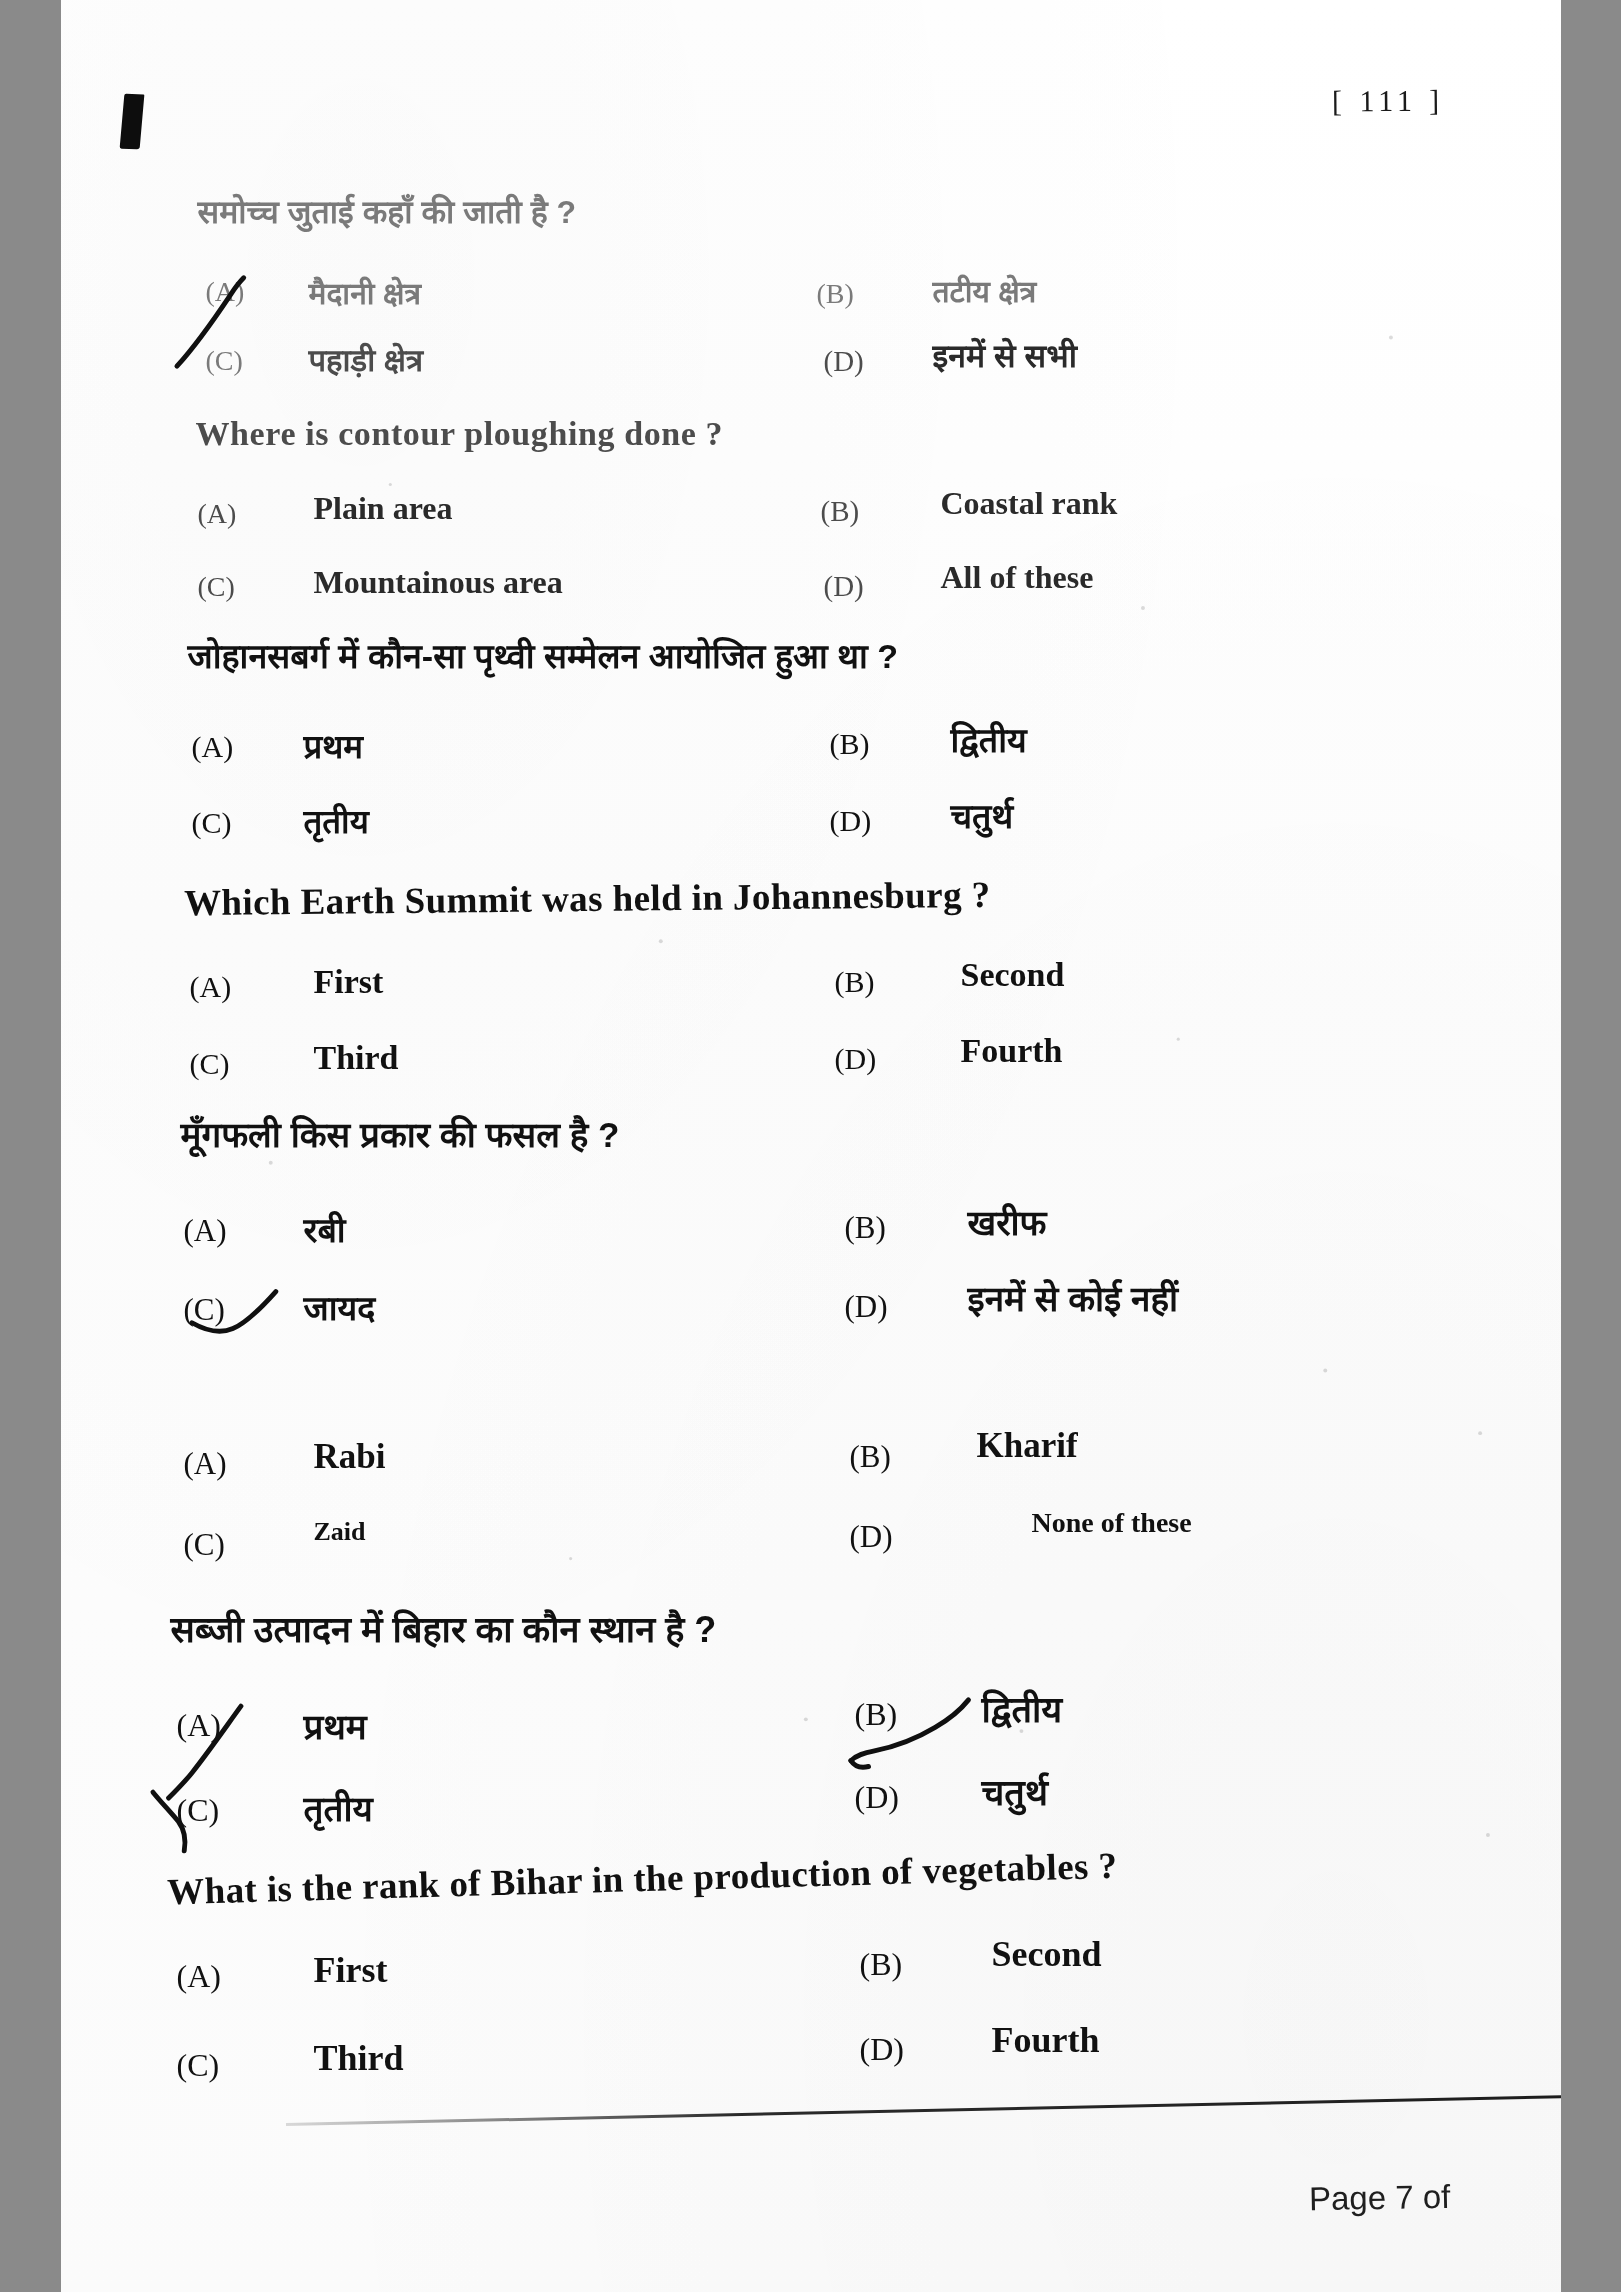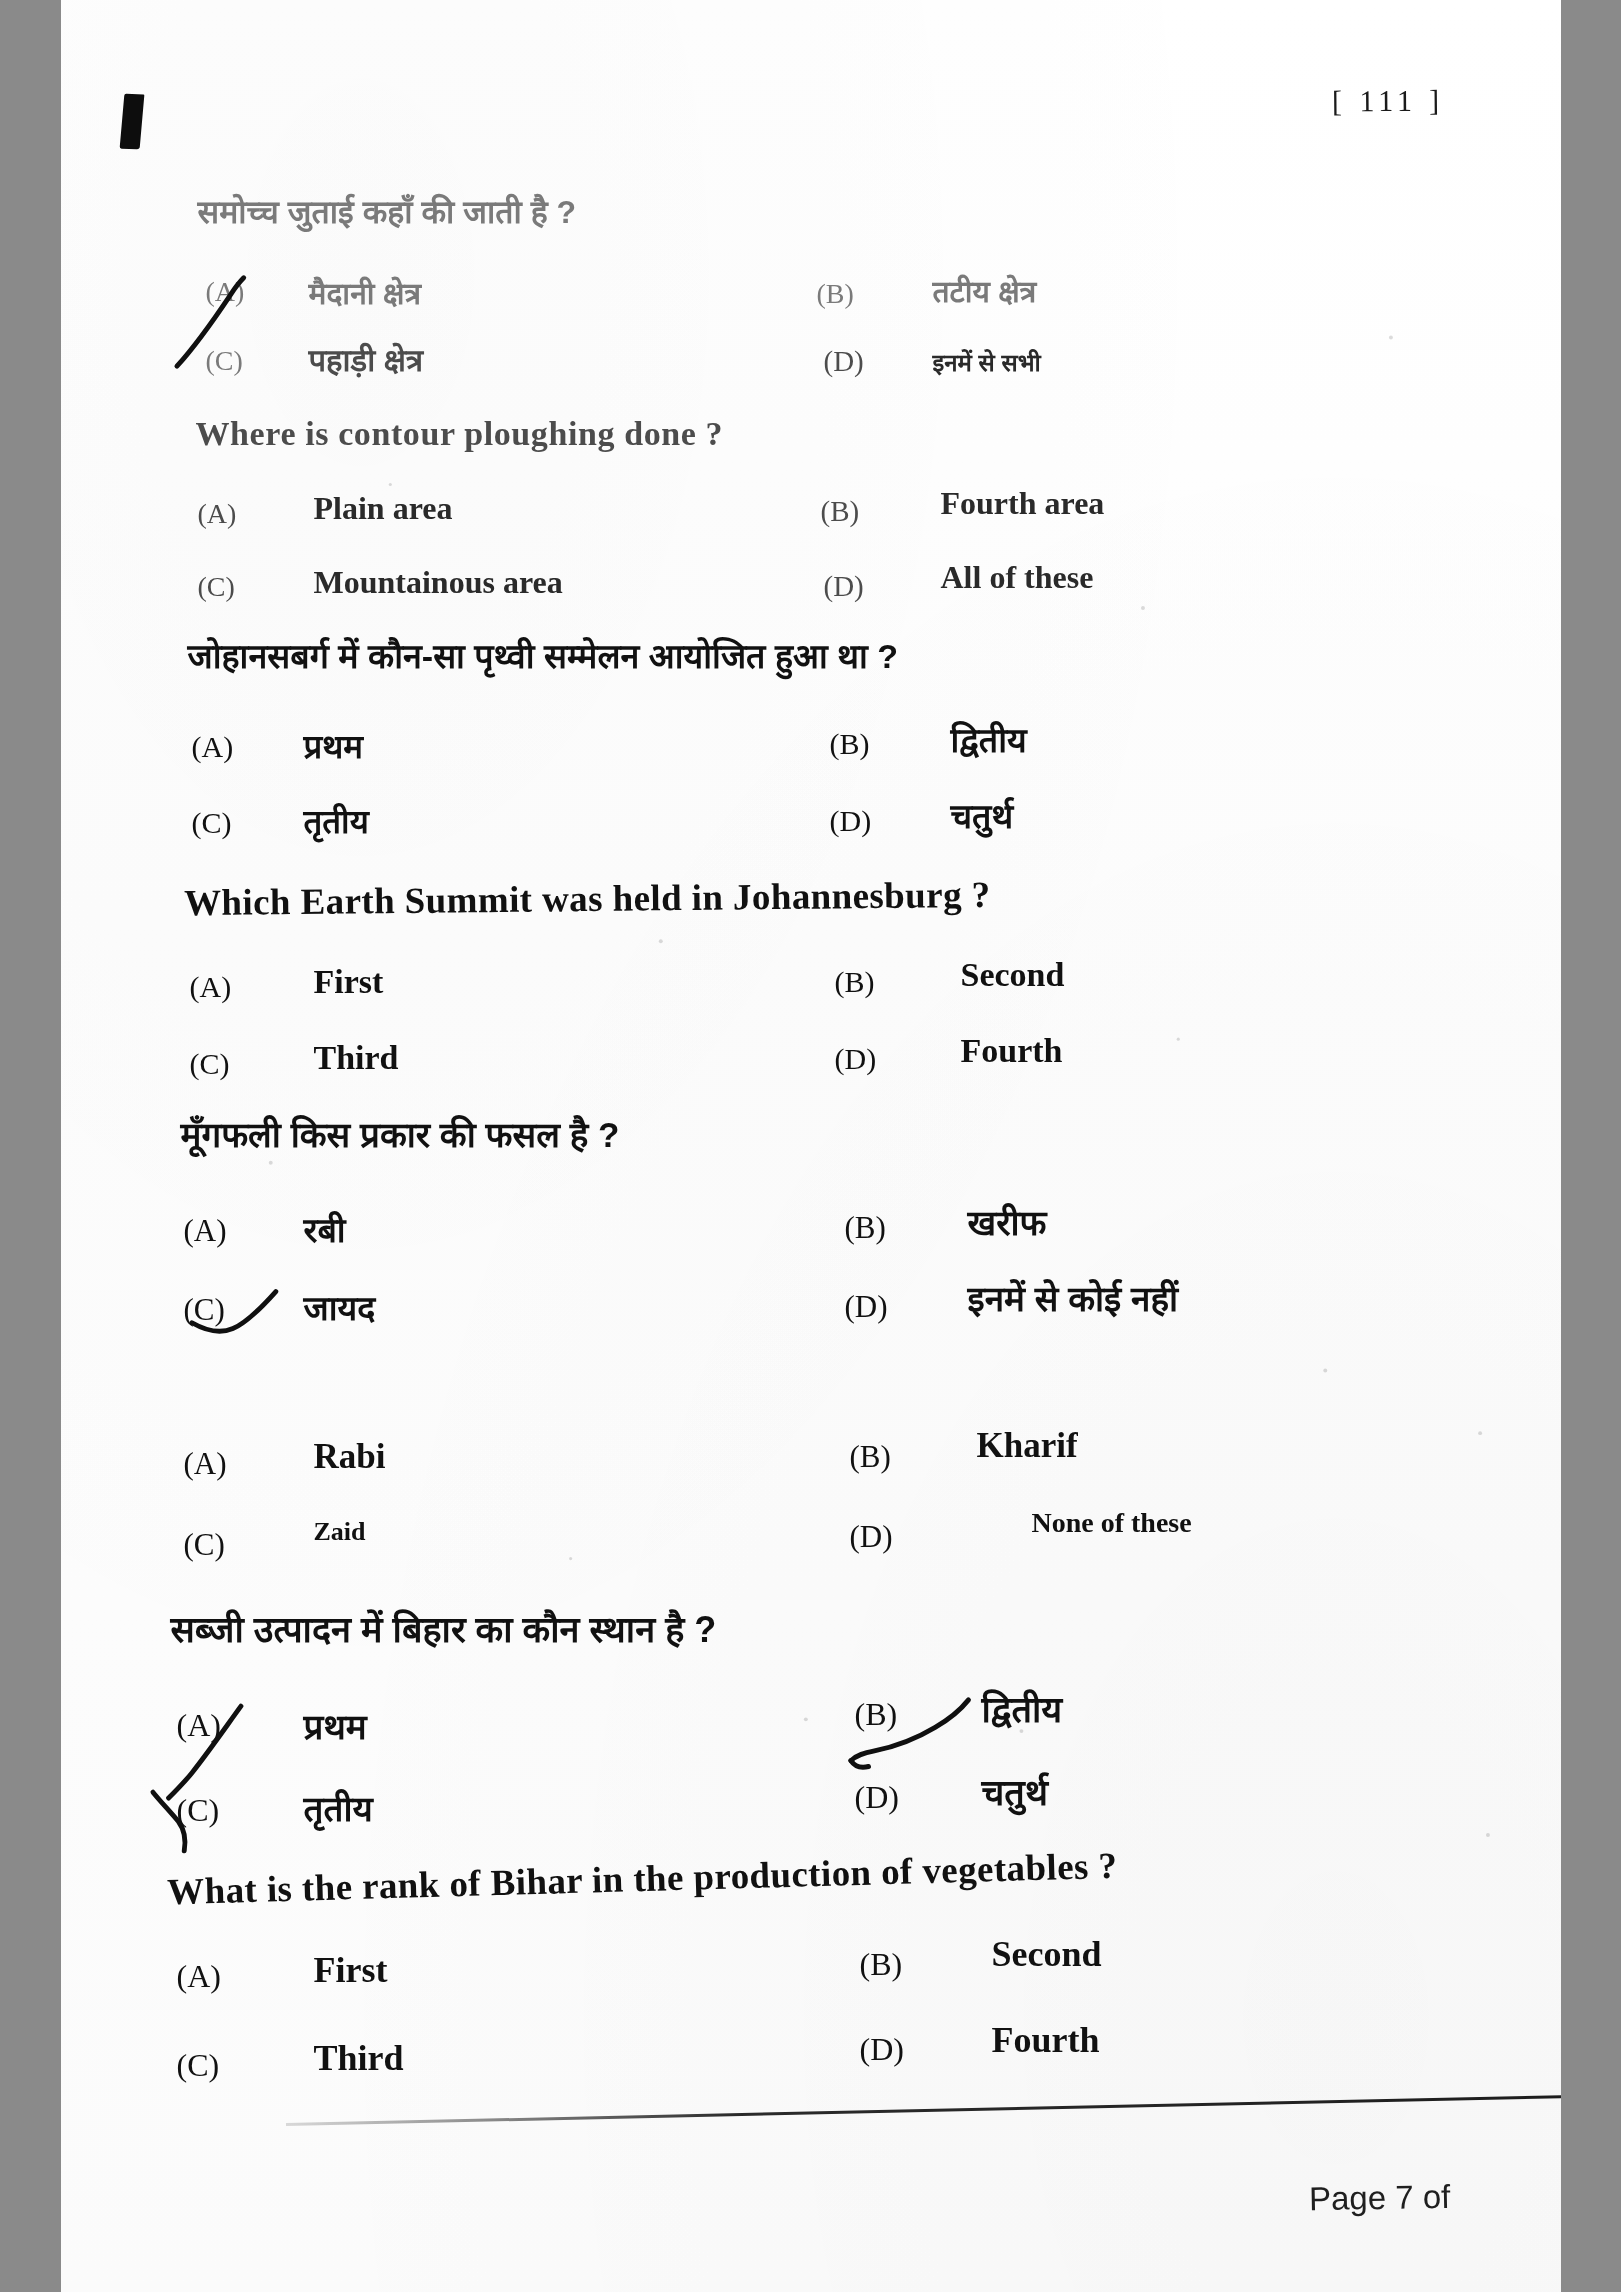--- a/index.html
+++ b/index.html
@@ -150,28 +150,28 @@
   <div class="qline hindi faded-heavy" style="left:137px; top:196px; font-size:32px;text-align:right;">समोच्च जुताई कहाँ की जाती है ?</div>
 
   <div class="opt-label faded-heavy" style="left:145px; top:276px; font-size:28px;">(A)</div>
   <div class="opt-text hindi faded-heavy" style="left:248px; top:272px; font-size:30px;">मैदानी क्षेत्र</div>
   <div class="opt-label faded-heavy" style="left:756px; top:278px; font-size:28px;">(B)</div>
   <div class="opt-text hindi faded-heavy" style="left:872px; top:270px; font-size:30px;">तटीय क्षेत्र</div>
 
   <div class="opt-label faded-heavy" style="left:145px; top:345px; font-size:28px;">(C)</div>
   <div class="opt-text hindi faded-mid" style="left:248px; top:338px; font-size:31px;">पहाड़ी क्षेत्र</div>
   <div class="opt-label faded-mid" style="left:763px; top:345px; font-size:29px;">(D)</div>
-  <div class="opt-text hindi faded-light" style="left:872px; top:333px; font-size:24px;margin-top:12px;">इनमें से सभी</div>
+  <div class="opt-text hindi faded-light" style="left:872px; top:333px; font-size:32px;">इनमें से सभी</div>
 
   <div class="qline english faded-mid" style="left:135px; top:417px; font-size:34px; letter-spacing:0.6px;">Where is contour ploughing done ?</div>
 
   <div class="opt-label faded-mid" style="left:137px; top:498px; font-size:28px;">(A)</div>
   <div class="opt-text english faded-light" style="left:253px; top:490px; font-size:32px;">Plain area</div>
   <div class="opt-label faded-mid" style="left:760px; top:495px; font-size:29px;">(B)</div>
-  <div class="opt-text english faded-light" style="left:880px; top:485px; font-size:32px;">Fourth area</div>
+  <div class="opt-text english faded-light" style="left:880px; top:485px; font-size:32px;">Coastal rank</div>
 
   <div class="opt-label faded-mid" style="left:137px; top:571px; font-size:28px;">(C)</div>
   <div class="opt-text english faded-light" style="left:253px; top:564px; font-size:32px;">Mountainous area</div>
   <div class="opt-label faded-mid" style="left:763px; top:570px; font-size:29px;">(D)</div>
   <div class="opt-text english faded-light" style="left:880px; top:559px; font-size:32px;">All of these</div>
 
   <div class="pen" style="left:108px; top:270px; width:118px; height:108px;">
     <svg width="118" height="108" viewBox="0 0 120 110">
       <path d="M8,98 C26,78 46,50 62,26 C68,17 72,12 76,8" stroke-width="5"></path>
     </svg>

